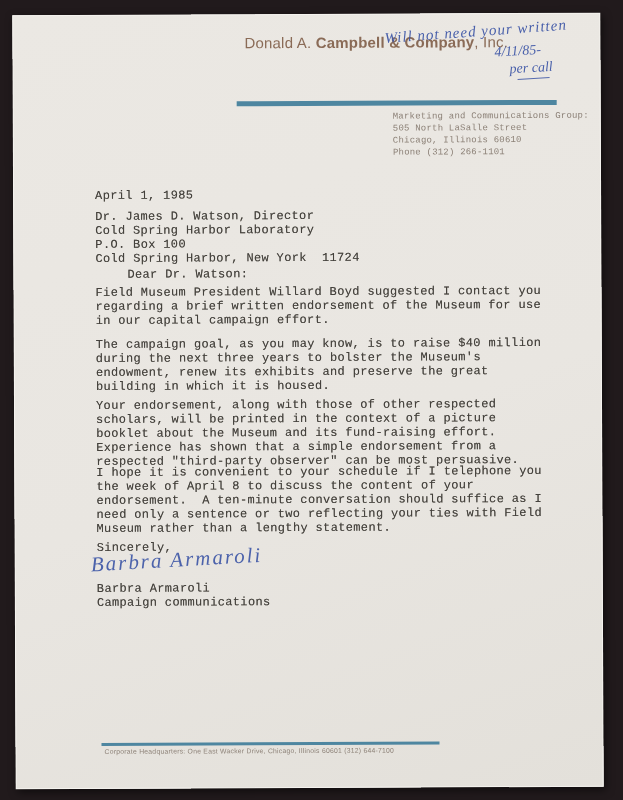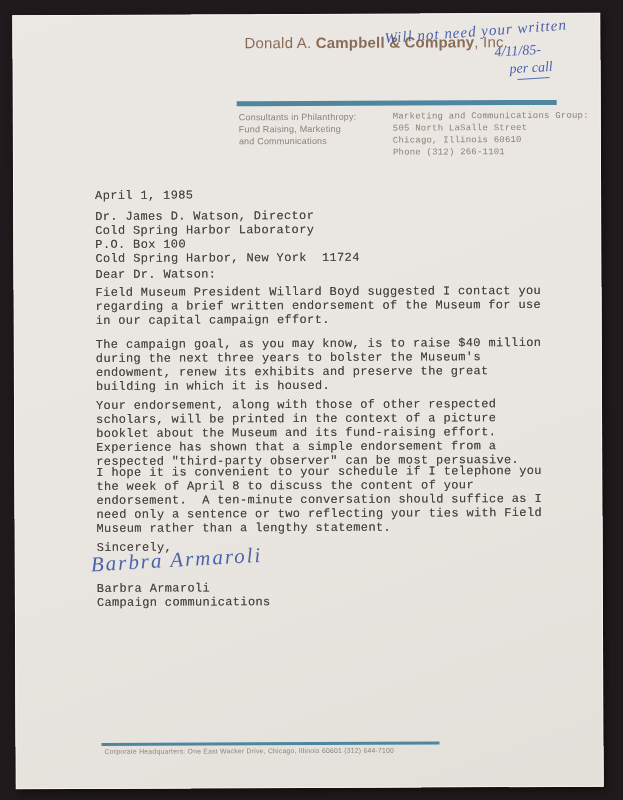--- a/index.html
+++ b/index.html
@@ -47,21 +47,21 @@
   
   .typed{
     position:absolute;left:82px;
     font-family:"Liberation Mono","DejaVu Sans Mono",monospace;
     font-size:12px;line-height:14px;letter-spacing:.35px;
     color:var(--type_ink,#44413c);white-space:pre;
     text-shadow:0 0 .5px rgba(66,63,56,.55);
   }
   .date{top:174px;}
   .addr{top:195px;}
-  .salut{top:253px;}
+  .salut{top:253px;margin-left:32px;}
   .p1{top:271px;}
   .p2{top:323px;}
   .p3{top:384px;}
   .p4{top:451px;}
   .closing{top:526px;font-family:Liberation Mono, monospace;}
   .signature{
     position:absolute;left:76px;top:533px;
     font-family:"Liberation Serif",serif;font-style:italic;
     font-size:21px;color:var(--ink,#3c55a6);letter-spacing:2px;
     transform:rotate(-3deg);opacity:.9;white-space:nowrap;
@@ -85,23 +85,20 @@
     <div class="brand">
       <span>Donald A. </span><span class="b">Campbell &amp; Company</span><span>, Inc.</span>
     </div>
 
     <div class="hw hw1">Will not need your written</div>
     <div class="hw hw2">4/11/85-</div>
     <div class="hw hw3">per call</div>
     <div class="hw-underline"></div>
 
     <div class="bar top-bar"></div>
-    <div class="col col-left">Consultants in Philanthropy:
-Fund Raising, Marketing
-and Communications</div>
     <div class="col col-right">Marketing and Communications Group:
 505 North LaSalle Street
 Chicago, Illinois 60610
 Phone (312) 266-1101</div>
 
     <div class="typed date">April 1, 1985</div>
     <div class="typed addr">Dr. James D. Watson, Director
 Cold Spring Harbor Laboratory
 P.O. Box 100
 Cold Spring Harbor, New York  11724</div>

